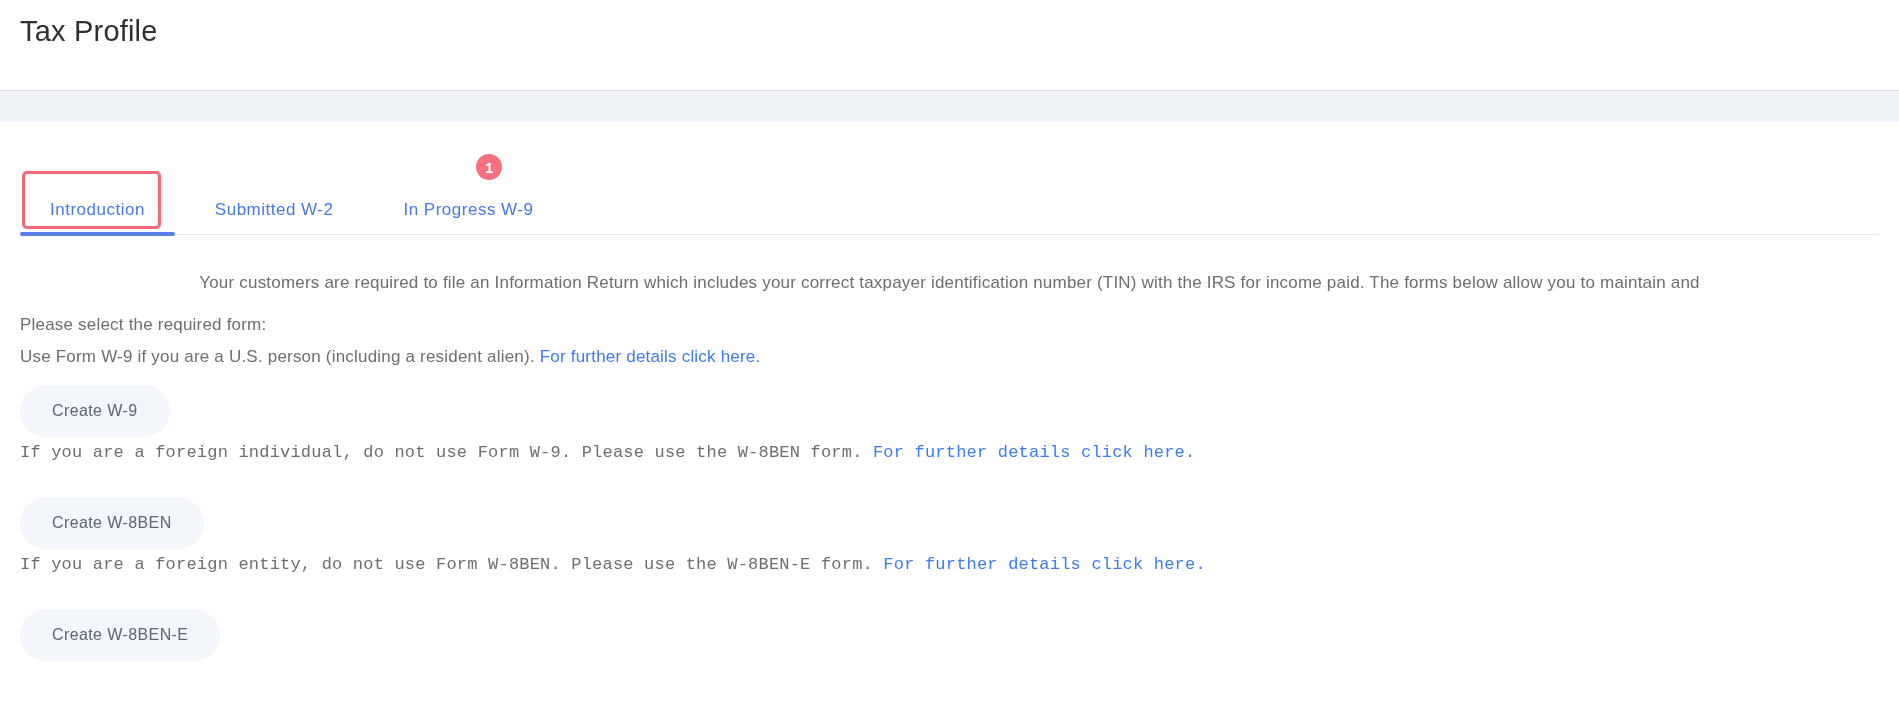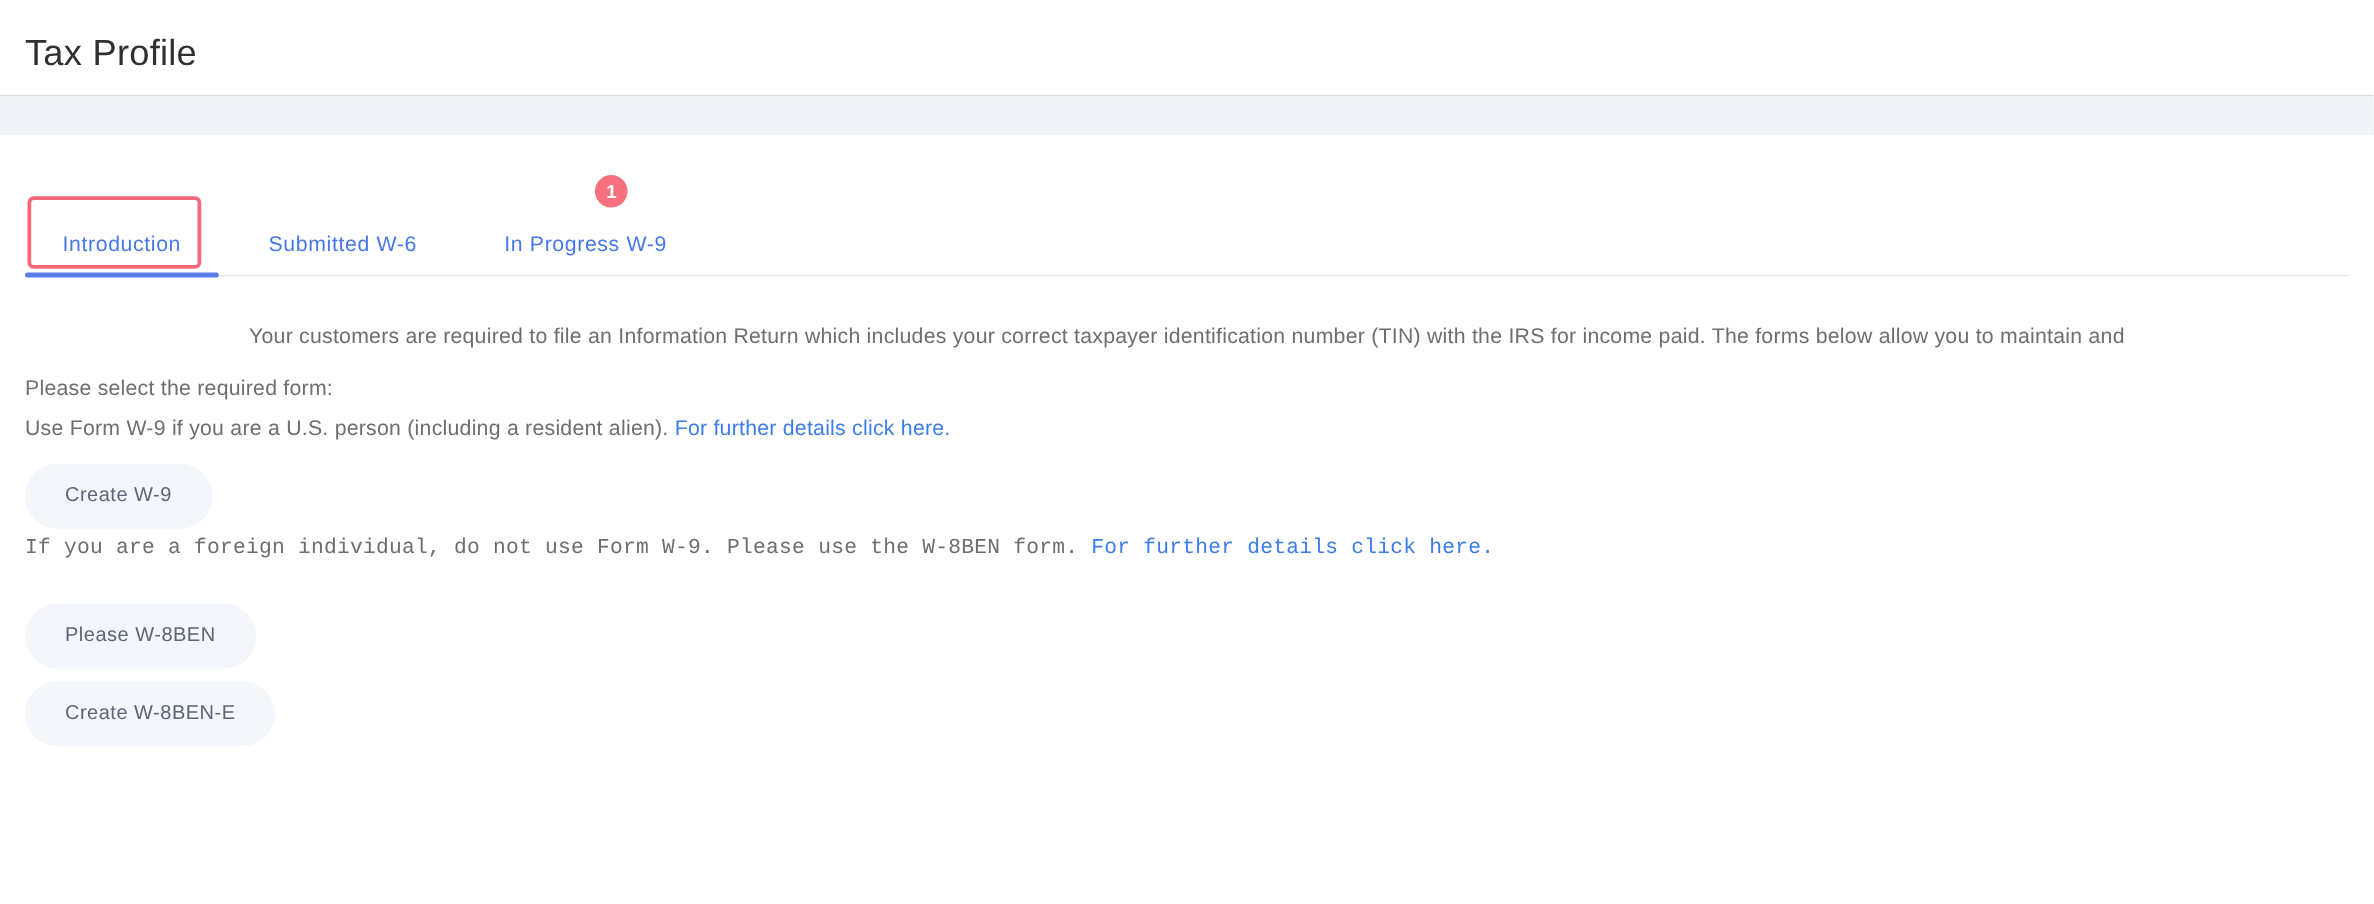--- a/index.html
+++ b/index.html
@@ -8,21 +8,21 @@
     --button-bg:#f3f6fa; --button-text:#5d6576; --body-text:#6e6d72;
     --heading-text:#2f3033;
   }
   *{box-sizing:border-box;}
   html,body{margin:0;padding:0;}
   body{
     width:1899px;height:723px;overflow:hidden;background:#ffffff;
     font-family:"Liberation Sans", sans-serif;
   }
   .app-header{
-    height:65px;border-bottom:1px solid #d9dadc;padding:14px 0 0 20px;margin-top:12px;
+    height:91px;border-bottom:1px solid #d9dadc;padding:14px 0 0 20px;
   }
   .app-header h1{
     margin:0;font-size:29px;line-height:34px;font-weight:500;
     color:var(--heading-text);letter-spacing:.2px;
   }
   .band{height:31px;background:var(--band-bg);}
   main{padding:0 20px;}
   .tabbar{
     display:flex;gap:10px;margin-top:62px;position:relative;
     border-bottom:1px solid #e7e7ea;
@@ -70,21 +70,21 @@
 
 <main>
 
   <div class="tabbar">
     <div class="tab active">
       <div class="highlight-box"></div>
       <span>Introduction</span>
       <div class="tab-underline"></div>
     </div>
     <div class="tab">
-      <span>Submitted W-6</span>
+      <span>Submitted W-2</span>
     </div>
     <div class="tab">
       <div class="count-badge">1</div>
       <span>In Progress W-9</span>
     </div>
   </div>
 
   <p class="para first">
     <span>Your customers are required to file an Information Return which includes your correct taxpayer identification number (TIN) with the IRS for income paid. The forms below allow you to maintain and</span><br>
   </p>
@@ -96,19 +96,23 @@
   </p>
 
   <button class="pill mt12">Create W-9</button>
 
   <p class="para instruction">
     <span>If you are a foreign individual, do not use Form W-9. Please use the W-8BEN form.</span>
     <a class="details-link">For further details click here.</a>
   </p>
 
   <br>
-  <button class="pill mt10">Please W-8BEN</button>
+  <button class="pill mt10">Create W-8BEN</button>
 
+  <p class="para instruction">
+    <span>If you are a foreign entity, do not use Form W-8BEN. Please use the W-8BEN-E form.</span>
+    <a class="details-link">For further details click here.</a>
+  </p>
 
   <br>
   <button class="pill mt10">Create W-8BEN-E</button>
 
 </main>
 
 </body></html>

